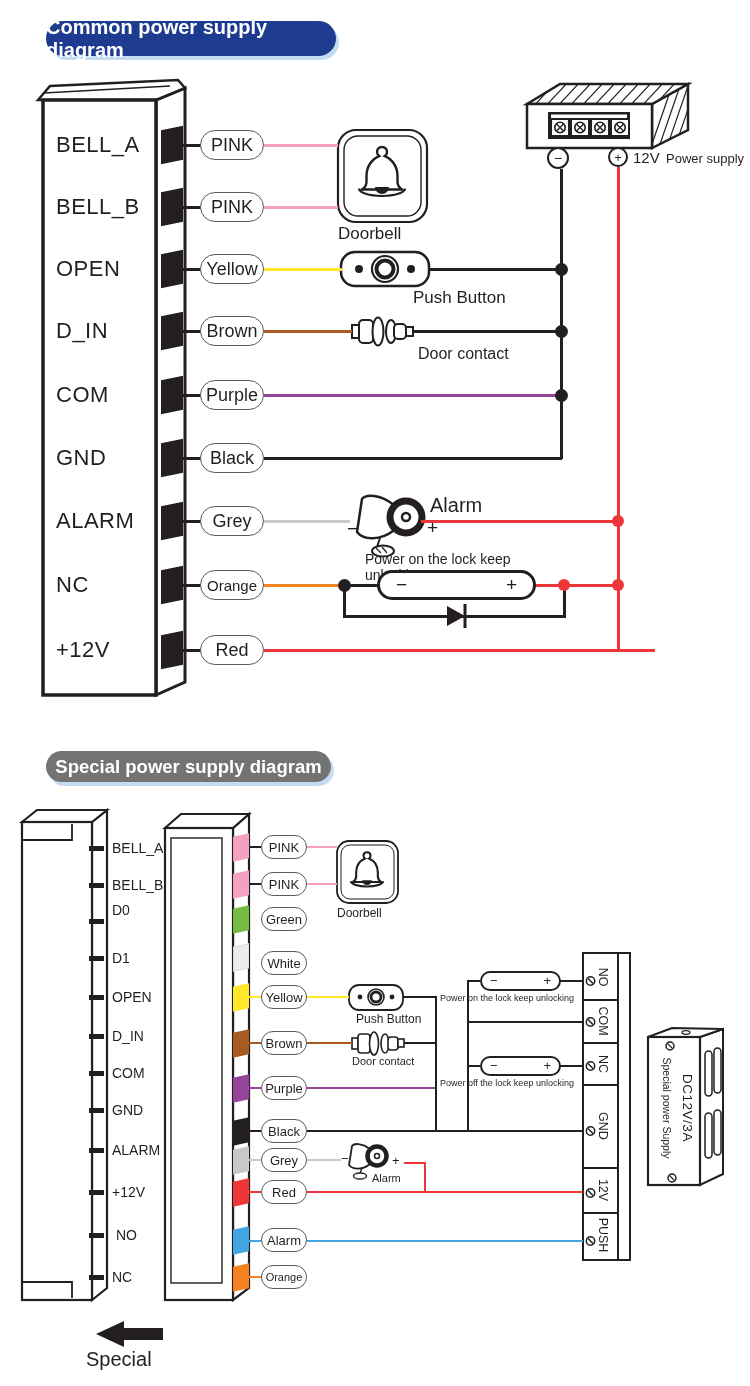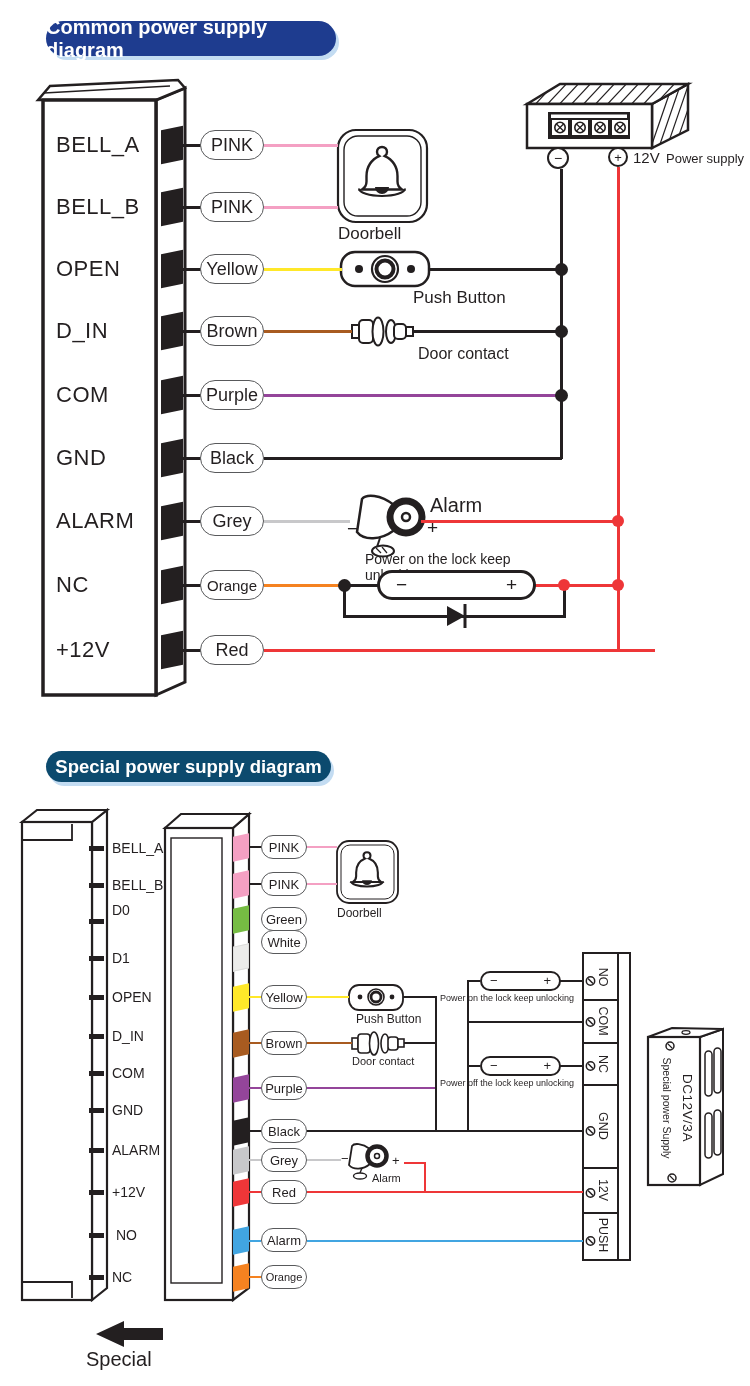--- a/index.html
+++ b/index.html
@@ -320,21 +320,21 @@
 
   <div class="circ" style="left:547px;top:147px;width:18px;height:18px;">
     <span>−</span>
   </div>
   <div class="circ" style="left:608px;top:147px;width:16px;height:16px;font-size:13px;">
     <span>+</span>
   </div>
   <div class="cap" style="left:633px;top:149px;width:34px;font-size:15px;text-align:left;">12V</div>
   <div class="cap" style="left:666px;top:151px;width:90px;font-size:13px;text-align:left;">Power supply</div>
 
-  <div class="hdr" style="left: 10px; top: 751px; width: 285px; height: 31px; font-size: 18.5px; border-radius: 16px; background-color: #0c4a6e; color: rgb(255, 255, 255);">Special power supply diagram</div>
+  <div class="hdr" style="left: 10px; top: 751px; width: 285px; height: 31px; font-size: 18.5px; border-radius: 16px; background-color: #737373; color: rgb(255, 255, 255);">Special power supply diagram</div>
 
   <div class="tick" style="left: 89px; top: 845.5px; width: 15px; height: 5px; background-color: rgb(35, 31, 32);"></div>
   <div class="tick" style="left: 89px; top: 882.5px; width: 15px; height: 5px; background-color: rgb(35, 31, 32);"></div>
   <div class="tick" style="left: 89px; top: 918.5px; width: 15px; height: 5px; background-color: rgb(35, 31, 32);"></div>
   <div class="tick" style="left: 89px; top: 955.5px; width: 15px; height: 5px; background-color: rgb(35, 31, 32);"></div>
   <div class="tick" style="left: 89px; top: 994.5px; width: 15px; height: 5px; background-color: rgb(35, 31, 32);"></div>
   <div class="tick" style="left: 89px; top: 1033.5px; width: 15px; height: 5px; background-color: rgb(35, 31, 32);"></div>
   <div class="tick" style="left: 89px; top: 1070.5px; width: 15px; height: 5px; background-color: rgb(35, 31, 32);"></div>
   <div class="tick" style="left: 89px; top: 1107.5px; width: 15px; height: 5px; background-color: rgb(35, 31, 32);"></div>
   <div class="tick" style="left: 89px; top: 1147.5px; width: 15px; height: 5px; background-color: rgb(35, 31, 32);"></div>
@@ -375,21 +375,21 @@
   <div class="w" style="left: 249px; top: 1086.75px; width: 12px; height: 2.5px; background-color: rgb(148, 69, 154);"></div>
   <div class="w" style="left: 249px; top: 1129.75px; width: 12px; height: 2.5px; background-color: rgb(35, 31, 32);"></div>
   <div class="w" style="left: 249px; top: 1158.75px; width: 12px; height: 2.5px; background-color: rgb(200, 200, 202);"></div>
   <div class="w" style="left: 249px; top: 1190.75px; width: 12px; height: 2.5px; background-color: rgb(238, 54, 56);"></div>
   <div class="w" style="left: 249px; top: 1239.75px; width: 12px; height: 2.5px; background-color: rgb(65, 165, 225);"></div>
   <div class="w" style="left: 249px; top: 1275.75px; width: 12px; height: 2.5px; background-color: rgb(245, 130, 32);"></div>
 
   <div class="lab lab2" style="top:835px;">PINK</div>
   <div class="lab lab2" style="top:872px;">PINK</div>
   <div class="lab lab2" style="top:907px;">Green</div>
-  <div class="lab lab2" style="top:930px;">White</div>
+  <div class="lab lab2" style="top:951px;">White</div>
   <div class="lab lab2" style="top:985px;">Yellow</div>
   <div class="lab lab2" style="top:1031px;">Brown</div>
   <div class="lab lab2" style="top:1076px;">Purple</div>
   <div class="lab lab2" style="top:1119px;">Black</div>
   <div class="lab lab2" style="top:1148px;">Grey</div>
   <div class="lab lab2" style="top:1180px;">Red</div>
   <div class="lab lab2" style="top:1228px;">Alarm</div>
   <div class="lab lab2" style="top:1265px;font-size:11px;">Orange</div>
 
   <div class="w" style="left: 307px; top: 845.75px; width: 30px; height: 2.5px; background-color: rgb(244, 160, 195);"></div>

